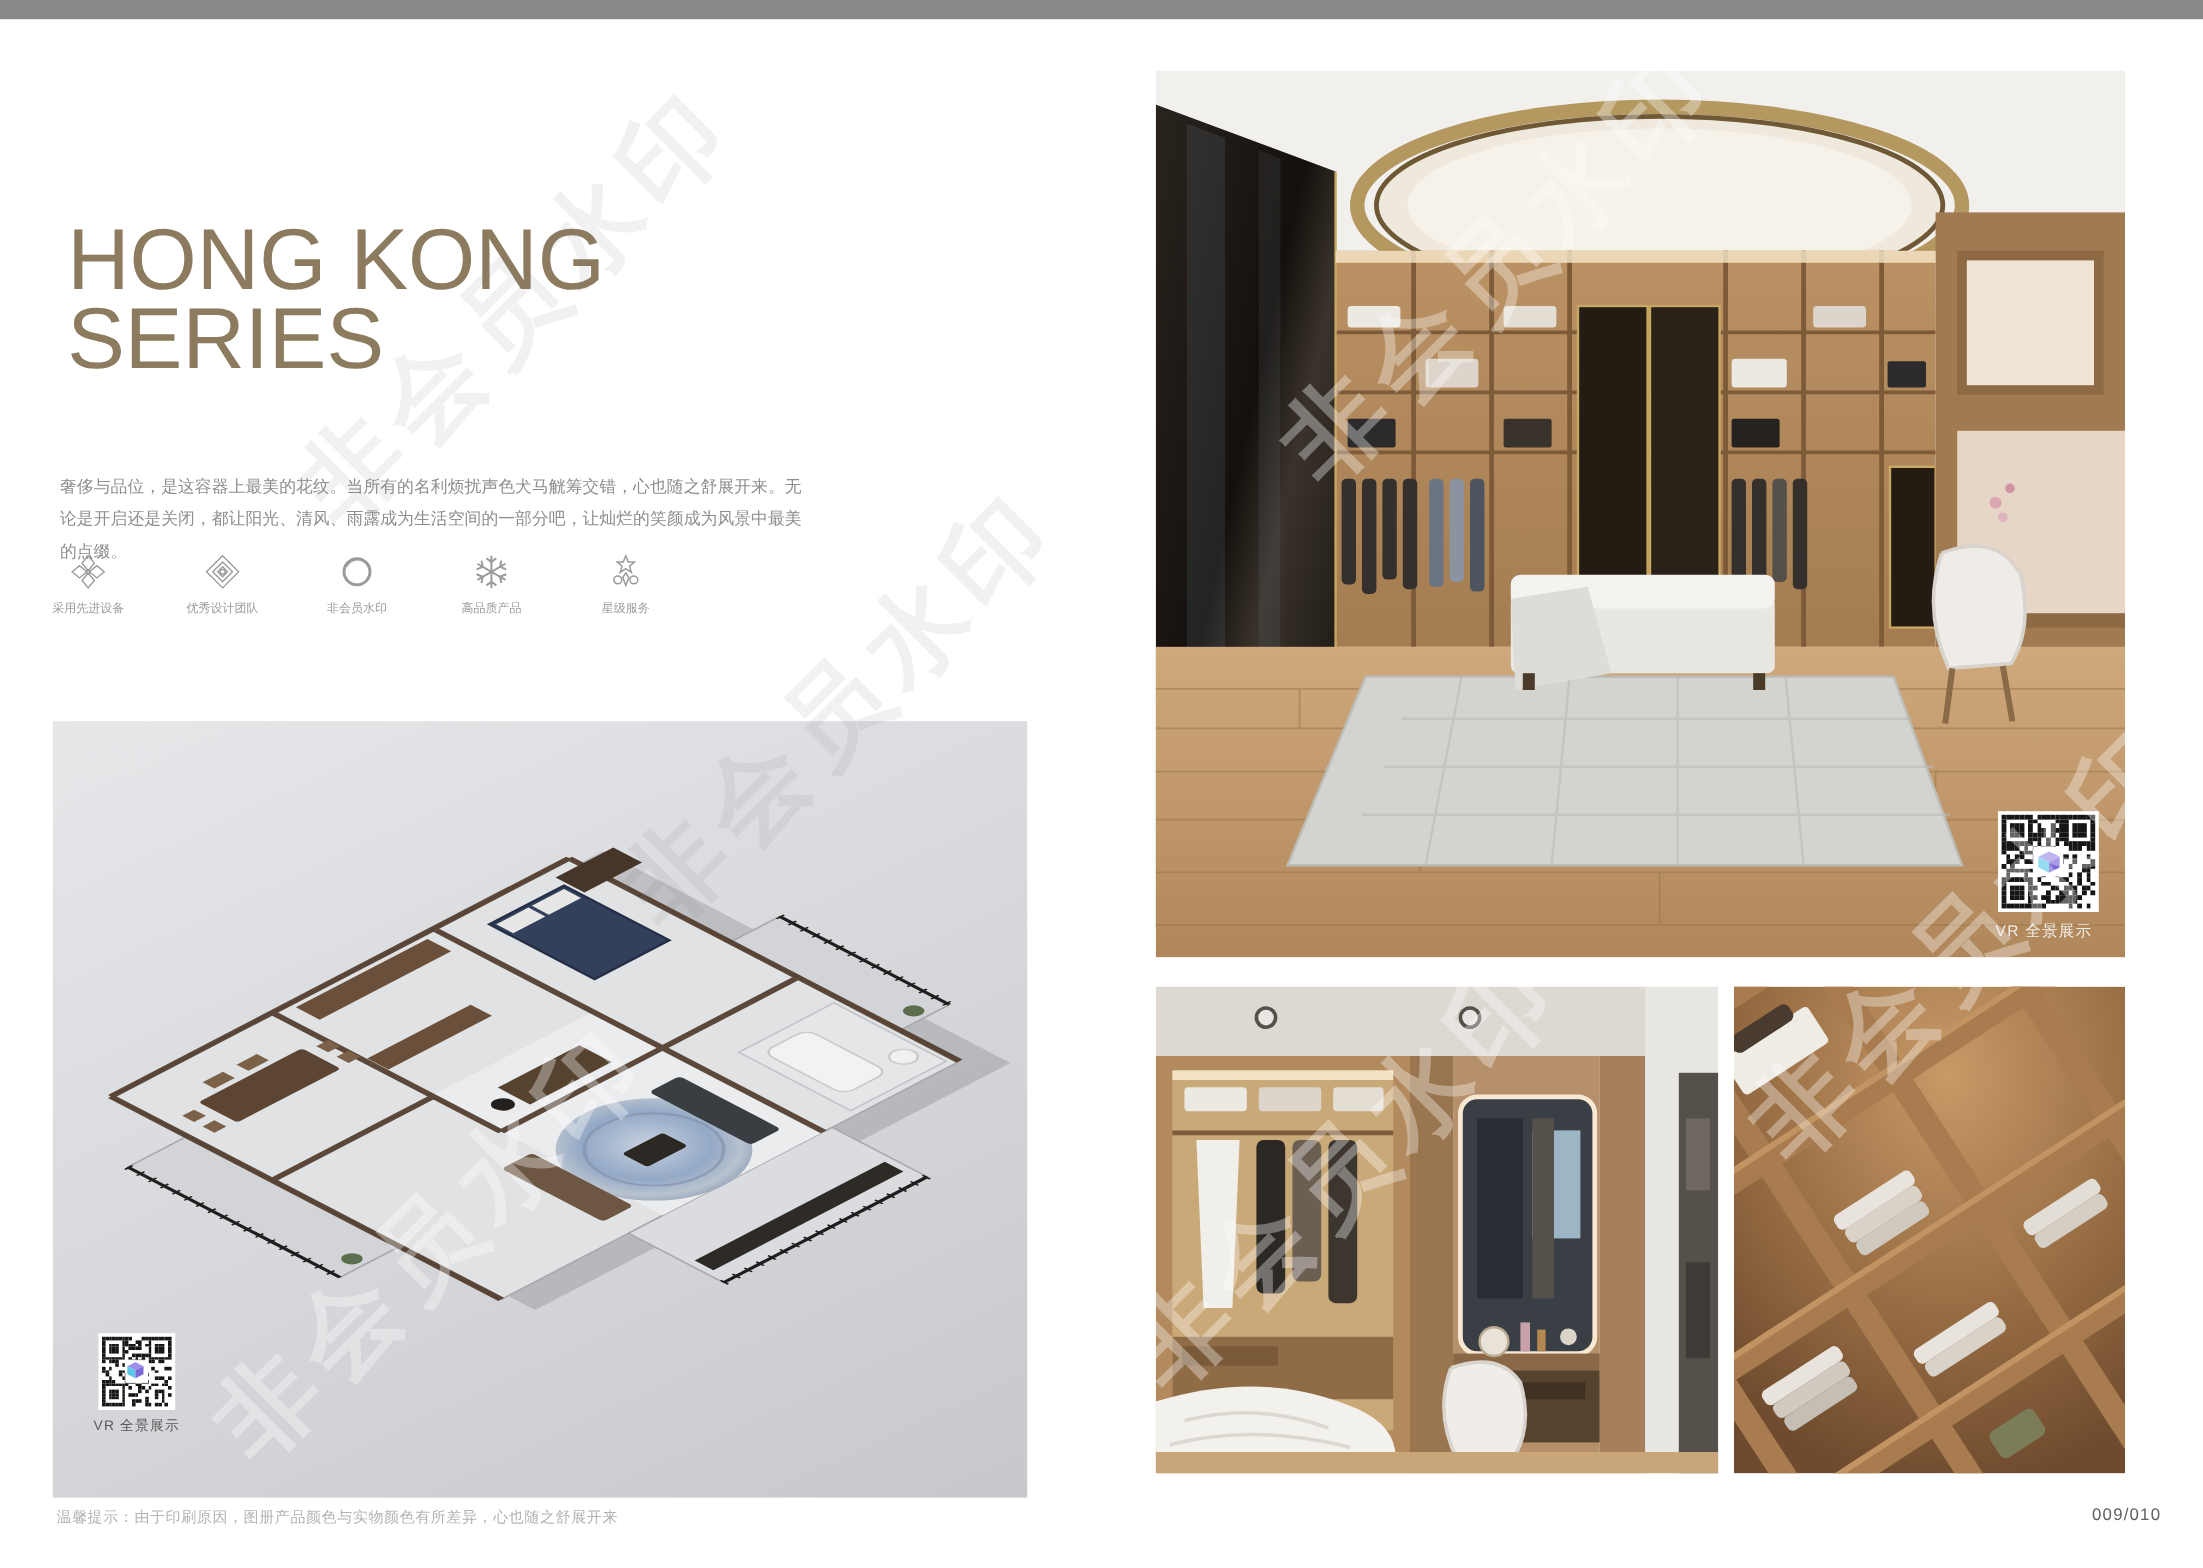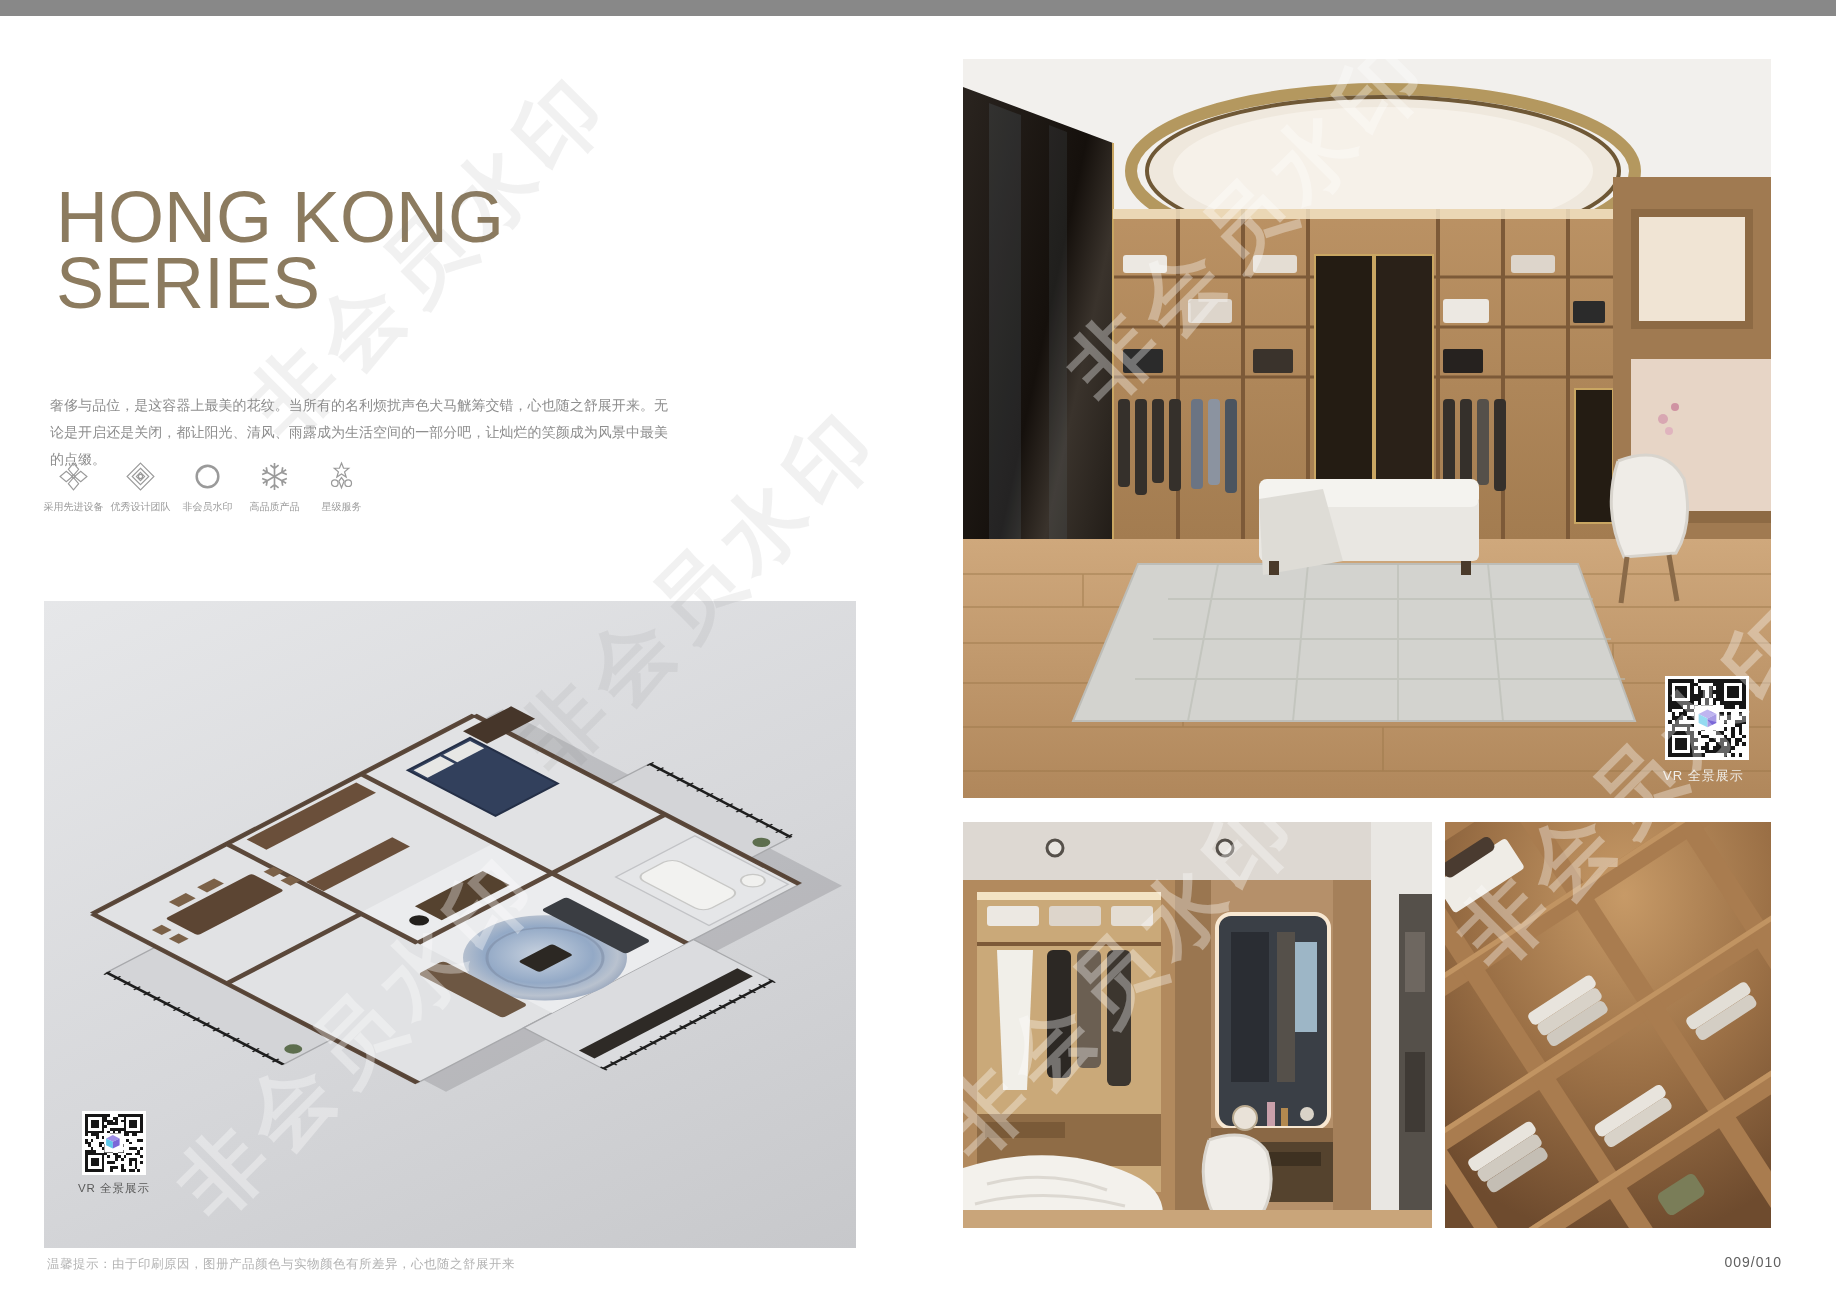--- a/index.html
+++ b/index.html
@@ -5,21 +5,21 @@
   html,body{margin:0;padding:0;background:#888;}
   .canvas{position:relative;width:1836px;height:1307px;background:#ffffff;overflow:hidden;
           font-family:"Liberation Sans",sans-serif;margin:16px auto;}
   
   .title{position:absolute;left:56px;top:168px;color:#8C7B5F;font-size:72px;line-height:66px;
          letter-spacing:0px;font-weight:400;}
   .subtitle{position:absolute;left:52px;top:318px;color:#3B3B3B;font-size:40px;letter-spacing:2px;}
   .subtitle sup{font-size:20px;color:#3B3B3B;}
   .description{position:absolute;left:50px;top:376px;width:618px;font-size:14px;line-height:27px;
                color:#8E8E8E;text-align:justify;}
-  .features{position:absolute;left:40px;top:444px;display:flex;}
+  .features{position:absolute;left:40px;top:444px;display:flex;gap:45px;}
   .feature{width:67px;display:flex;flex-direction:column;align-items:center;}
   .feature svg{width:33px;height:33px;}
   .feature .flabel{margin-top:7px;font-size:10px;color:#9B9B9B;white-space:nowrap;}
   
   .floorplan{position:absolute;left:44px;top:585px;width:812px;height:647px;
              background:linear-gradient(155deg,#e6e7e9 0%,#d6d7da 55%,#c7c8cb 100%);}
   .floorplan svg{position:absolute;left:0;top:0;}
   
   .photo{position:absolute;overflow:hidden;}
   .main-photo{left:963px;top:43px;width:808px;height:739px;}
@@ -34,21 +34,21 @@
            background:#fff;display:flex;align-items:center;justify-content:center;}
   .qr-logo svg{width:88%;height:88%;}
   .qr1{left:38px;top:510px;width:58px;height:58px;}
   .qr1-label{position:absolute;left:18px;top:580px;width:104px;text-align:center;
              font-size:11.5px;color:#5A5A5A;letter-spacing:1px;}
   .qr2{left:702px;top:617px;width:78px;height:78px;}
   .qr2-label{position:absolute;left:700px;top:708px;width:120px;font-size:13px;
              color:#EFEDE8;letter-spacing:1px;}
   
   .footer-note{position:absolute;left:47px;top:1240px;font-size:12.5px;color:#B3B3B3;letter-spacing:.5px;}
-  .page-number{position:absolute;right:54px;top:1238px;font-size:14px;color:#606060;letter-spacing:1px;}
+  .page-number{position:absolute;right:35px;top:1238px;font-size:14px;color:#606060;letter-spacing:1px;}
   
   #wm-layer{position:absolute;inset:0;pointer-events:none;z-index:50;}
   .wm{position:absolute;font-size:84px;font-weight:700;letter-spacing:10px;white-space:nowrap;
       transform:translate(-50%,-50%) rotate(-45deg);}
   .wm-dark{color:rgba(120,120,120,0.10);}
   .wm-light{color:rgba(255,255,255,0.34);}
 </style>
 </head>
 <body>
 

